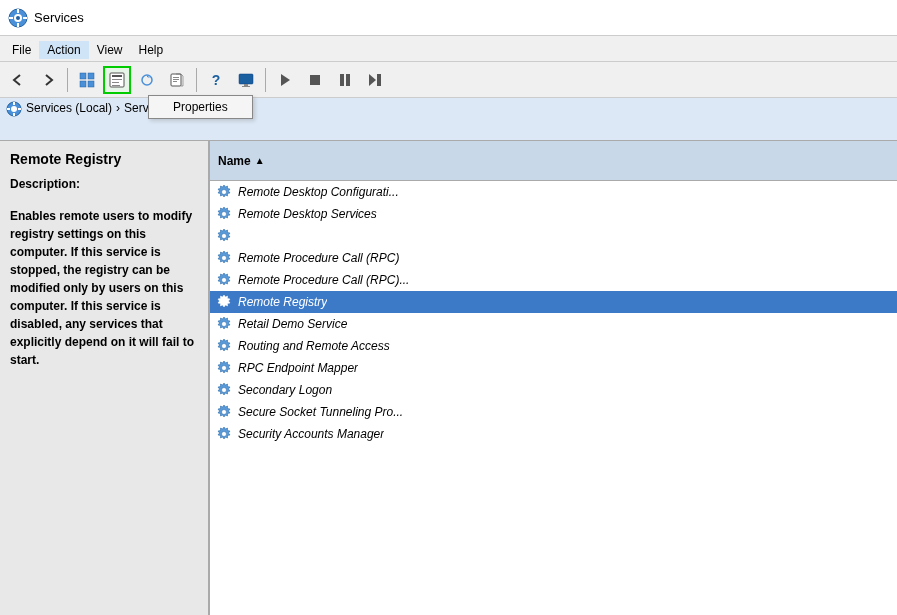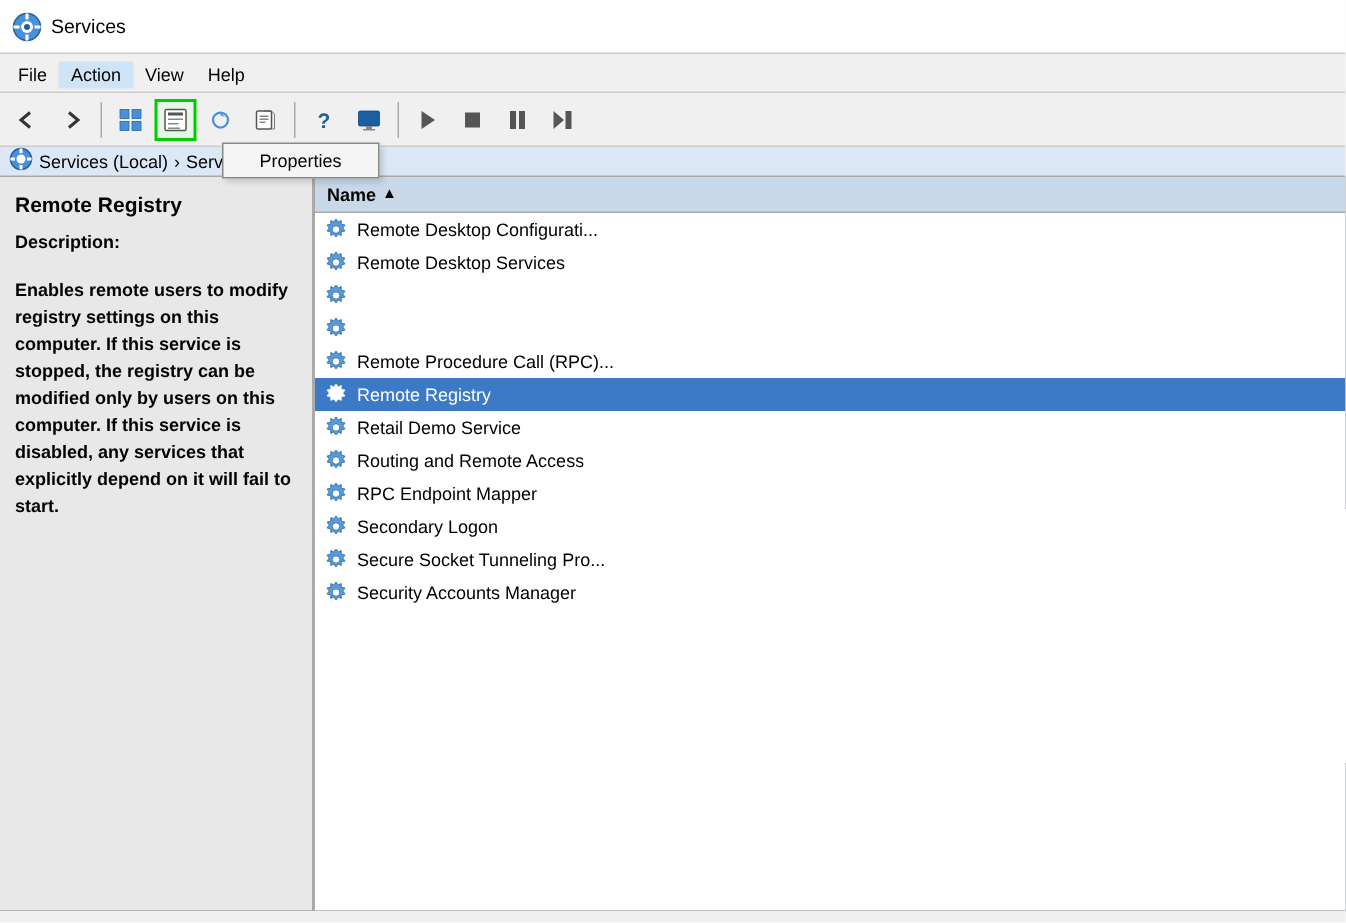--- a/index.html
+++ b/index.html
@@ -99,24 +99,24 @@
       font-size: 12px;
       color: #000;
       z-index: 200;
       box-shadow: 2px 2px 4px rgba(0,0,0,0.15);
       white-space: nowrap;
     }
 
     
     .breadcrumb-bar {
       display: flex;
-      align-items: center;
+      align-items: flex-start;
       background: #dce8f5;
       padding: 3px 6px;
-      height: 20px;
+      height: 43px;
       border-bottom: 1px solid #aaa;
       font-size: 12px;
       color: #000;
     }
     .breadcrumb-icon {
       margin-right: 4px;
       font-size: 14px;
     }
 
     
@@ -161,30 +161,31 @@
     }
     .right-panel-header {
       background: #c8d8e8;
       padding: 4px 8px;
       font-size: 12px;
       font-weight: bold;
       color: #000;
       display: flex;
       align-items: center;
       border-bottom: 1px solid #aaa;
-      height: 24px;
+      height: 40px;
     }
     .sort-arrow {
       margin-left: 4px;
       font-size: 10px;
     }
 
     
     .service-list {
       list-style: none;
+      font-style: italic;
     }
     .service-list li {
       display: flex;
       align-items: center;
       padding: 2px 6px;
       font-size: 12px;
       color: #000;
       height: 22px;
       cursor: pointer;
     }
@@ -371,20 +372,21 @@
     <path d="M8 1 L9.5 3 L11.5 2 L11.5 4.5 L14 5 L12.5 7 L14 9 L11.5 9.5 L11.5 12 L9.5 11 L8 13 L6.5 11 L4.5 12 L4.5 9.5 L2 9 L3.5 7 L2 5 L4.5 4.5 L4.5 2 L6.5 3 Z" fill="#5a9ad9" stroke="#1a5fa0" stroke-width="0.5"></path>
     <circle cx="8" cy="8" r="2.5" fill="#fff" stroke="#1a5fa0" stroke-width="0.5"></circle>
   </svg></span>
         </li>
         <li>
           <span class="svc-icon"><svg class="gear-svg" viewBox="0 0 16 16" xmlns="http://www.w3.org/2000/svg">
     <circle cx="8" cy="8" r="3" fill="#4a90d9" stroke="#1a5fa0" stroke-width="0.5"></circle>
     <path d="M8 1 L9.5 3 L11.5 2 L11.5 4.5 L14 5 L12.5 7 L14 9 L11.5 9.5 L11.5 12 L9.5 11 L8 13 L6.5 11 L4.5 12 L4.5 9.5 L2 9 L3.5 7 L2 5 L4.5 4.5 L4.5 2 L6.5 3 Z" fill="#5a9ad9" stroke="#1a5fa0" stroke-width="0.5"></path>
     <circle cx="8" cy="8" r="2.5" fill="#fff" stroke="#1a5fa0" stroke-width="0.5"></circle>
   </svg></span>
+          <span class="svc-name">Remote Procedure Call (RPC)</span>
         </li>
         <li>
           <span class="svc-icon"><svg class="gear-svg" viewBox="0 0 16 16" xmlns="http://www.w3.org/2000/svg">
     <circle cx="8" cy="8" r="3" fill="#4a90d9" stroke="#1a5fa0" stroke-width="0.5"></circle>
     <path d="M8 1 L9.5 3 L11.5 2 L11.5 4.5 L14 5 L12.5 7 L14 9 L11.5 9.5 L11.5 12 L9.5 11 L8 13 L6.5 11 L4.5 12 L4.5 9.5 L2 9 L3.5 7 L2 5 L4.5 4.5 L4.5 2 L6.5 3 Z" fill="#5a9ad9" stroke="#1a5fa0" stroke-width="0.5"></path>
     <circle cx="8" cy="8" r="2.5" fill="#fff" stroke="#1a5fa0" stroke-width="0.5"></circle>
   </svg></span>
           <span class="svc-name">Remote Procedure Call (RPC)...</span>
         </li>
         <li class="selected">

